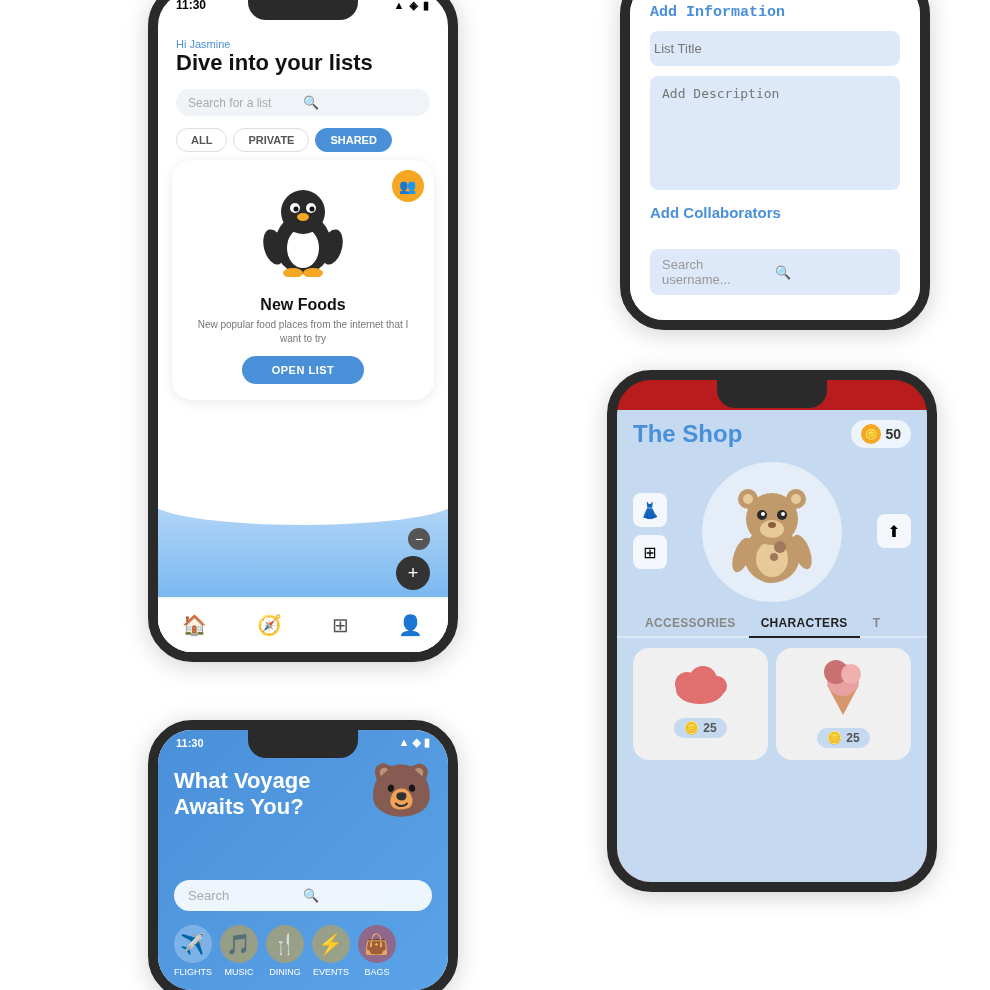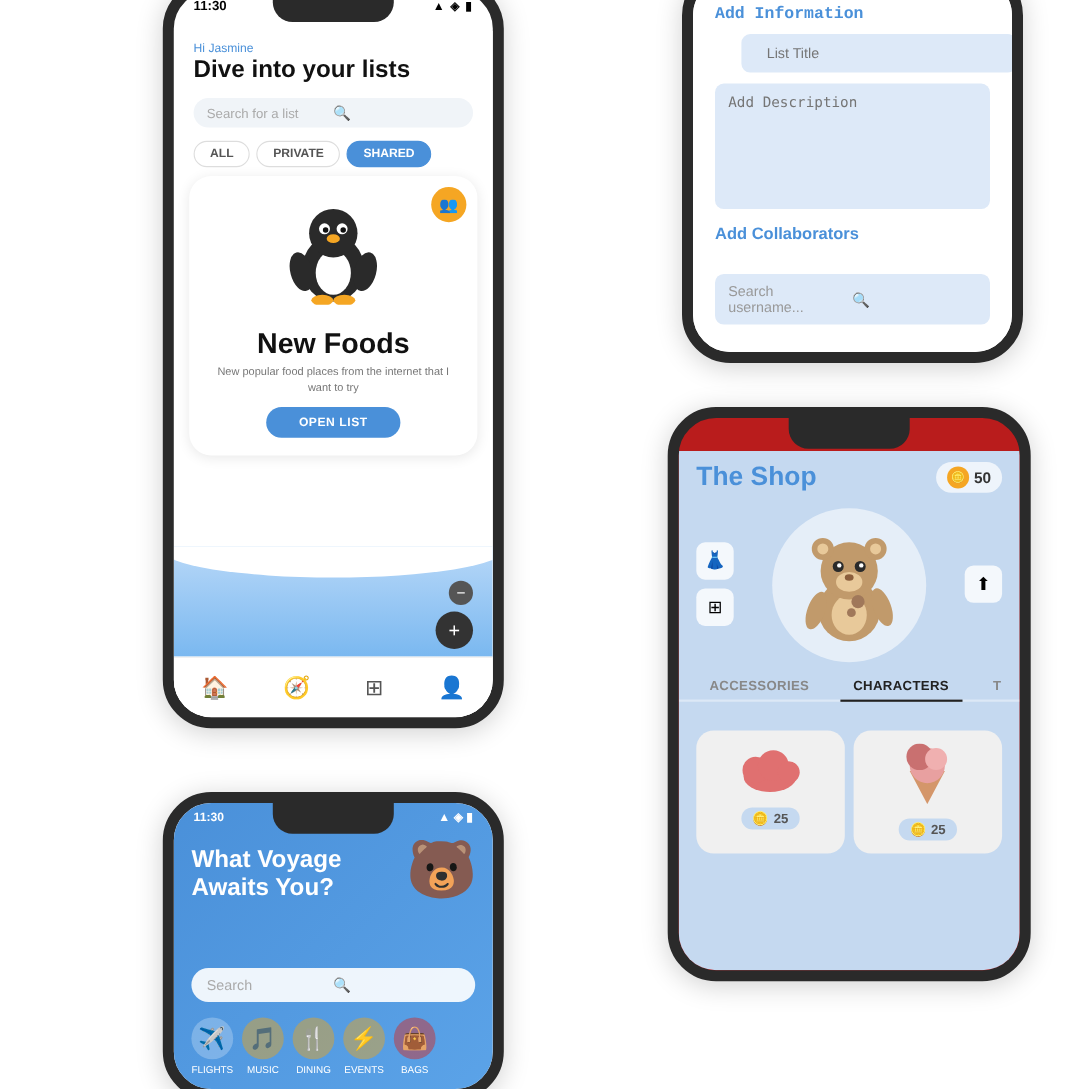--- a/index.html
+++ b/index.html
@@ -117,21 +117,21 @@
       font-size: 14px;
     }
     .p1-penguin {
       text-align: center;
       padding: 8px 0 4px;
       font-size: 72px;
       line-height: 1;
     }
     .p1-card-title {
       text-align: center;
-      font-size: 26px;
+      font-size: 16px;
       font-weight: 700;
       color: #111;
       margin-top: 4px;
     }
     .p1-card-desc {
       text-align: center;
       font-size: 10px;
       color: #777;
       margin-top: 4px;
       line-height: 1.4;
@@ -227,25 +227,24 @@
       color: #4a90d9;
       font-weight: 600;
       margin-bottom: 10px;
       font-family: Liberation Mono, monospace;
     }
     .p2-input {
       width: 100%;
       background: #dde9f8;
       border: none;
       border-radius: 8px;
-      padding: 10px 23px;
+      padding: 10px 4px;
       font-size: 13px;
       color: #999;
       margin-bottom: 10px;
-      margin-left: 24px;
     }
     .p2-textarea {
       width: 100%;
       background: #dde9f8;
       border: none;
       border-radius: 8px;
       padding: 10px 12px;
       font-size: 13px;
       color: #999;
       height: 114px;
@@ -446,24 +445,24 @@
       font-size: 16px;
     }
     .p4-right-icon {
       position: absolute;
       right: 16px;
       top: 50%;
       transform: translateY(-50%);
     }
     .p4-tabs {
       display: flex;
-      gap: 16px;
+      gap: 1px;
       padding: 0 16px;
       border-bottom: 2px solid rgba(255,255,255,0.4);
-      margin-bottom: 26px;
+      margin-bottom: 10px;
     }
     .p4-tab {
       font-size: 12px;
       font-weight: 600;
       color: #888;
       padding: 6px 12px;
       letter-spacing: 0.3px;
     }
     .p4-tab.active {
       color: #222;

